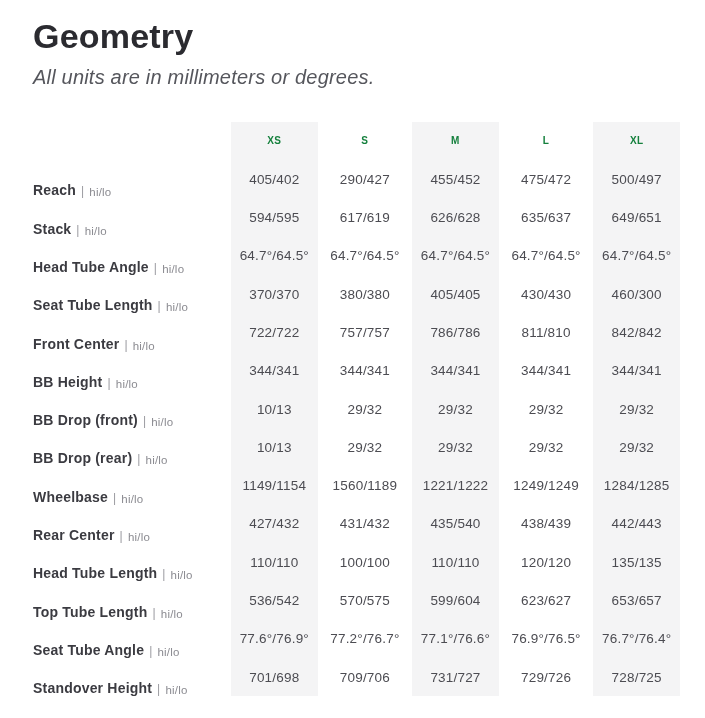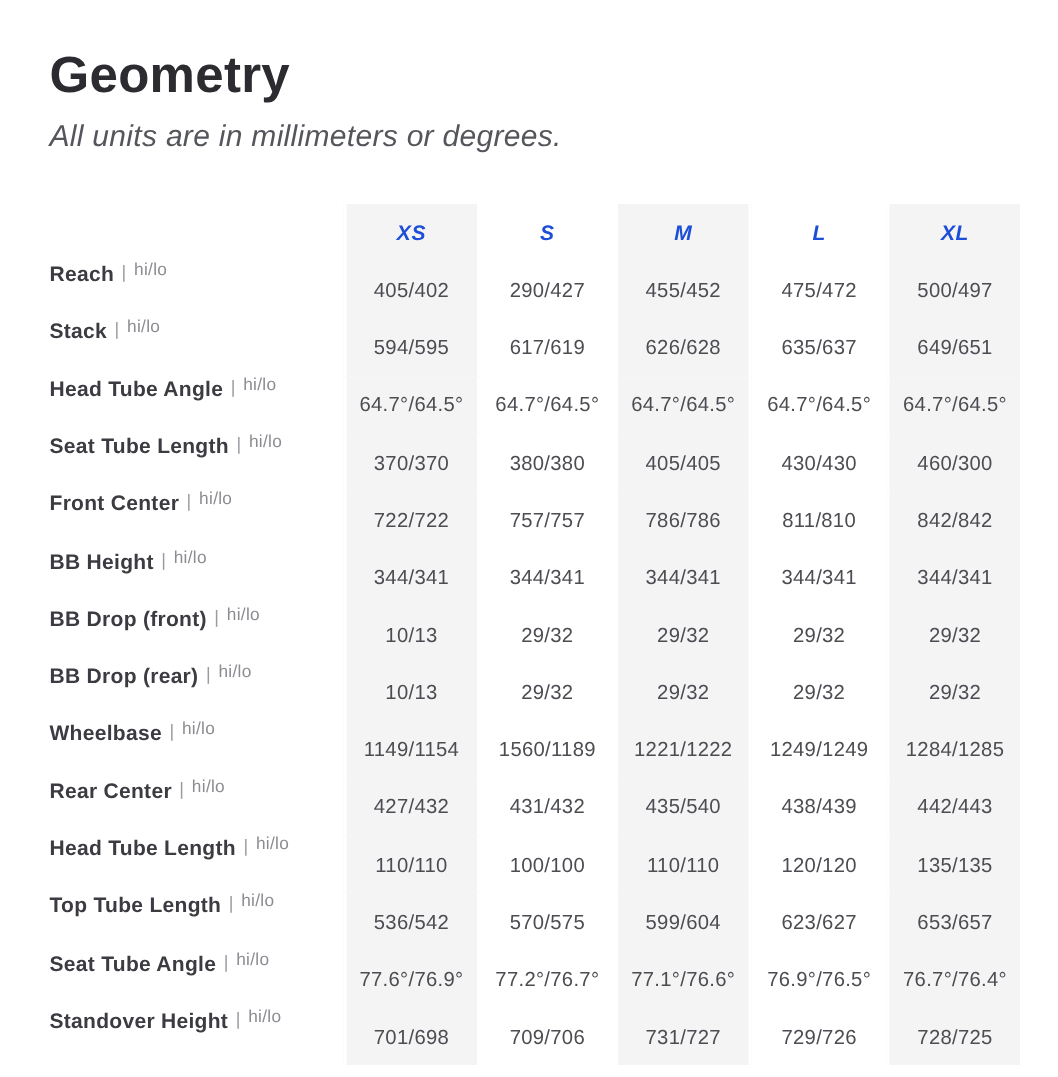--- a/index.html
+++ b/index.html
@@ -2,21 +2,21 @@
 <html><head>
 <meta charset="utf-8">
 <style>
   * { margin: 0; padding: 0; box-sizing: border-box; }
   html, body {
     width: 705px; height: 718px;
     background: #ffffff;
     font-family: "Liberation Sans", sans-serif;
     overflow: hidden;
   }
-  .page { padding: 30px 0 0 33px; }
+  .page { padding: 16px 0 0 33px; }
   .page-title {
     font-size: 34px;
     font-weight: 700;
     color: #2b2b30;
     letter-spacing: 0.2px;
     line-height: 1.2;
   }
   .subtitle {
     margin-top: 9px;
     font-size: 20px;
@@ -40,28 +40,27 @@
     letter-spacing: 0.2px;
     white-space: nowrap;
   }
   .cell.stripe {
     background: #f4f4f5;
     border-left: 2px solid #ffffff;
     border-right: 2px solid #ffffff;
   }
   .size-header {
     font-weight: 700;
-    font-size: 14px;
-    color: #1d4ed8;
+    font-size: 10px;
+    color: #15803d;
     letter-spacing: 0.4px;
-    font-style: italic;
   }
   .label-cell {
     display: flex;
-    align-items: flex-start;
+    align-items: flex-end;
     justify-content: flex-start;
     white-space: nowrap;
   }
   .row-label {
     font-weight: 700;
     font-size: 14px;
     color: #3b3b41;
     letter-spacing: 0.2px;
   }
   .pipe {

